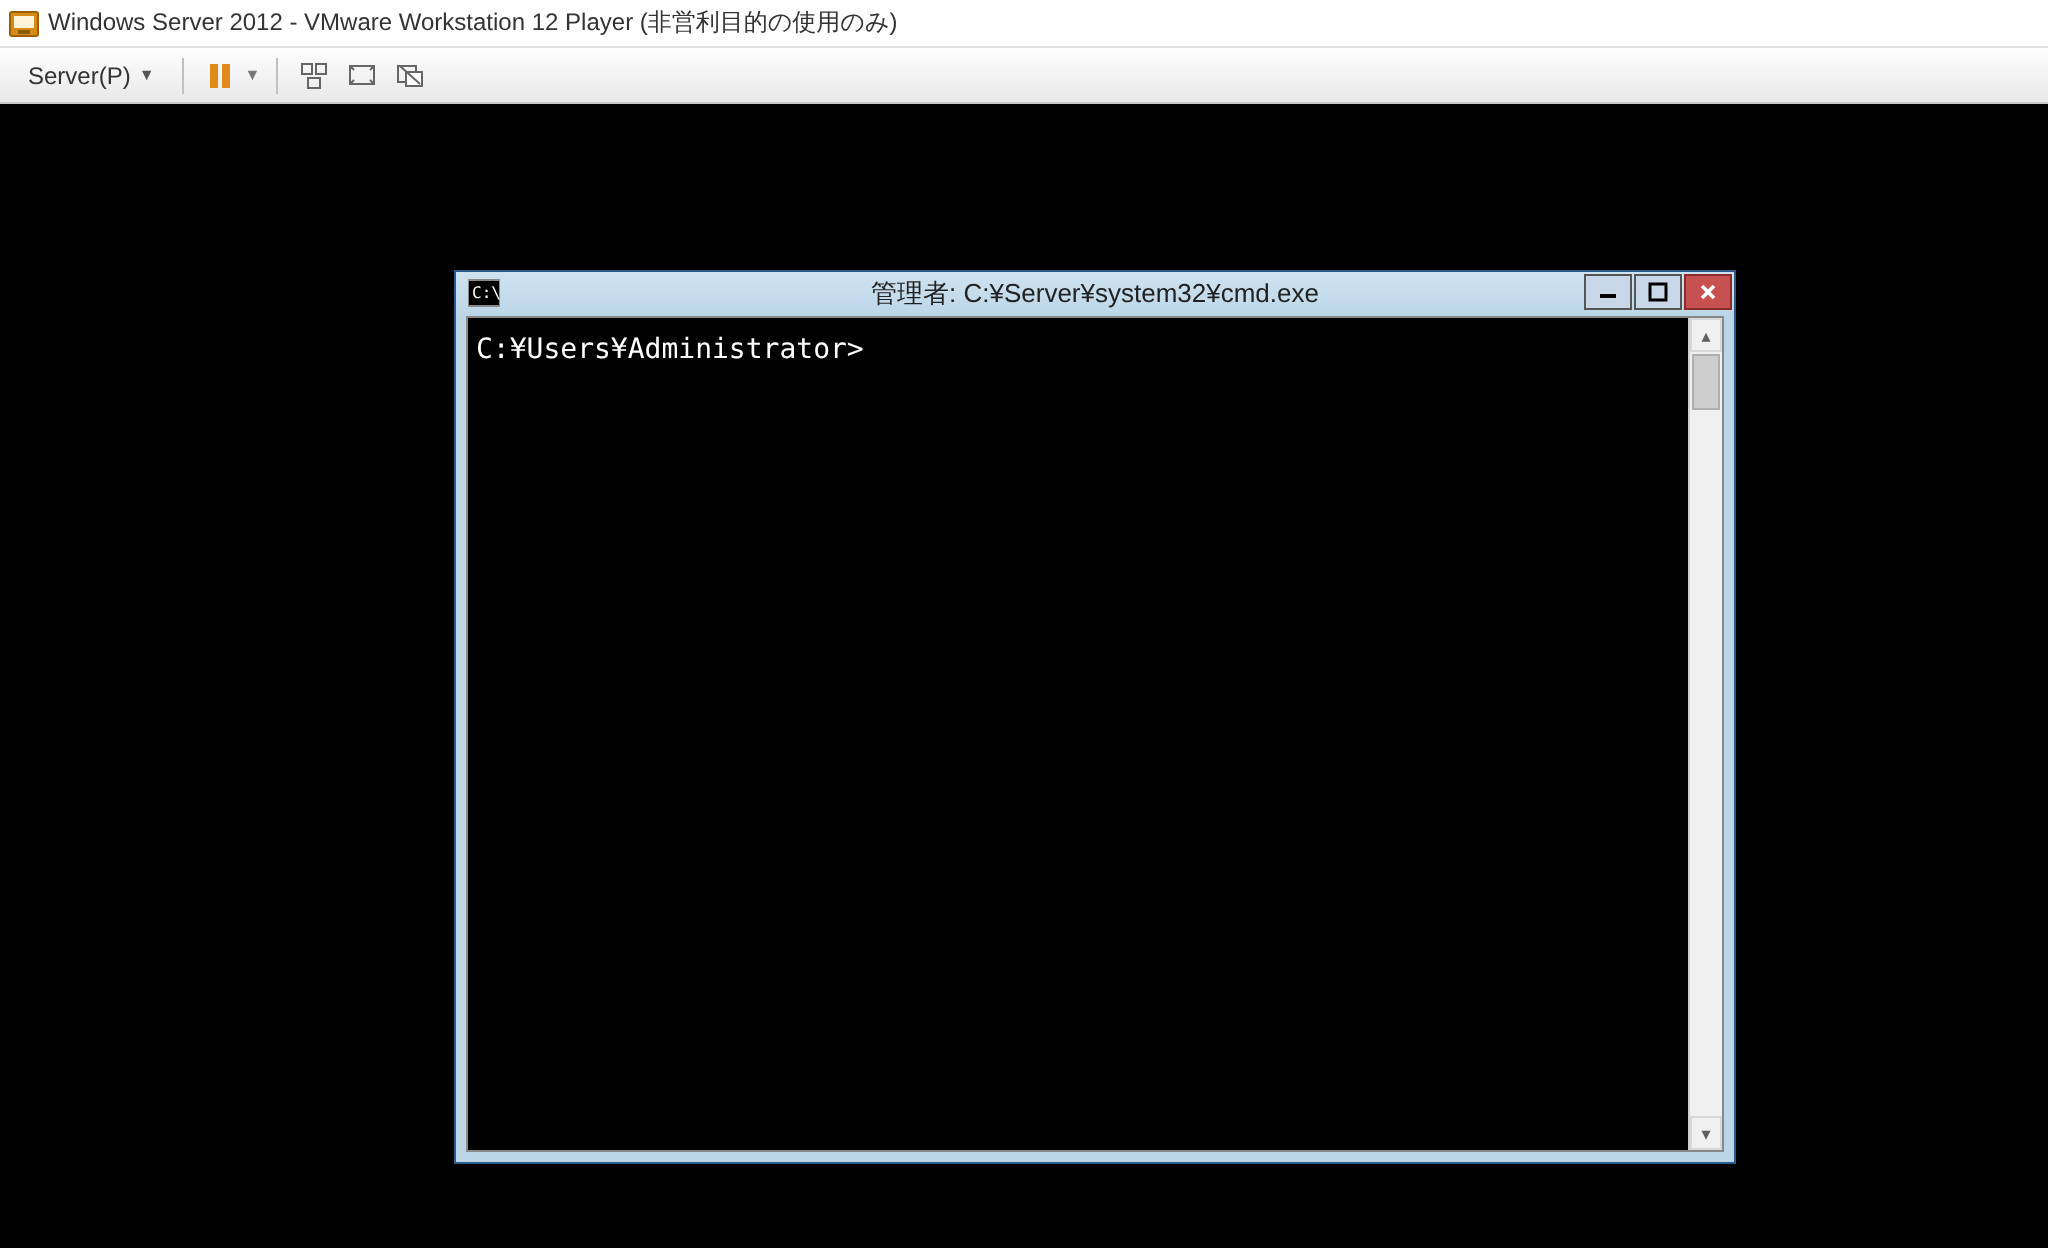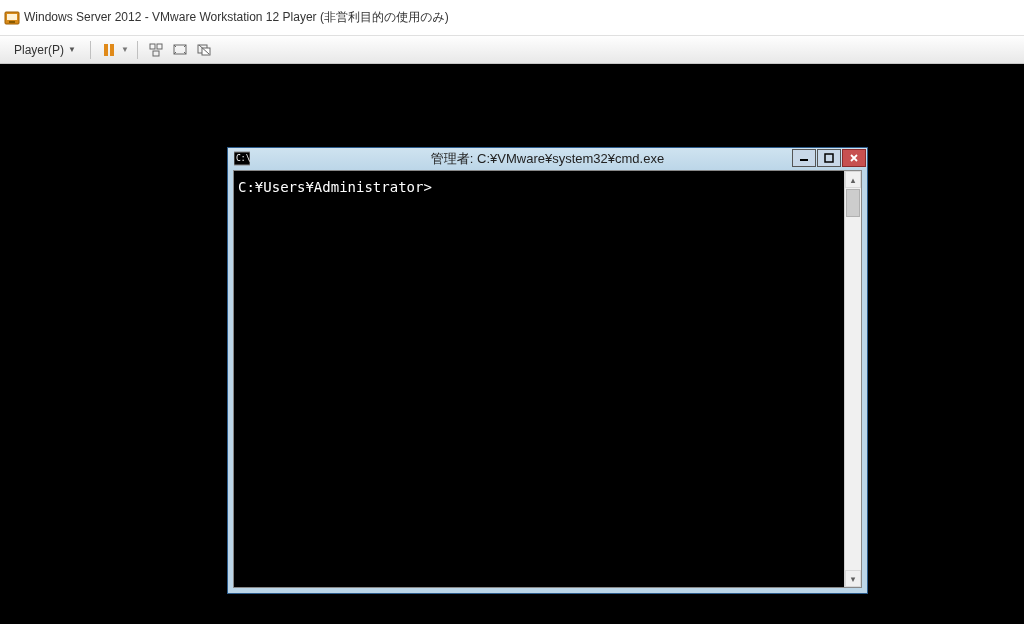--- a/index.html
+++ b/index.html
@@ -6,21 +6,21 @@
     body {
       width: 1024px;
       height: 624px;
       font-family: "Segoe UI", Tahoma, sans-serif;
       font-size: 12px;
       background: #fff;
       overflow: hidden;
     }
     
     .vm-titlebar {
-      height: 36px;
+      height: 24px;
       background: #fff;
       border-bottom: 1px solid #e0e0e0;
       display: flex;
       align-items: center;
       padding-left: 4px;
     }
     .vm-titlebar .app-icon {
       width: 16px;
       height: 16px;
       margin-right: 4px;
@@ -177,21 +177,21 @@
       <rect x="1" y="2" width="14" height="12" rx="1" fill="#d68a1a" stroke="#a05e00"></rect>
       <rect x="3" y="4" width="10" height="6" fill="#fff3d8"></rect>
       <rect x="5" y="11" width="6" height="2" fill="#8a5a00"></rect>
     </svg>
   </span>
   <span class="vm-title-text">Windows Server 2012 - VMware Workstation 12 Player (非営利目的の使用のみ)</span>
 </div>
 
 <div class="vm-toolbar">
   <div class="player-menu">
-    <span>Player(P)</span>
+    <span>Server(P)</span>
     <span style="font-size:8px;color:#555;">▼</span>
   </div>
   <div class="sep"></div>
   <div class="tool-btn">
     <svg viewBox="0 0 16 16" width="16" height="16">
       <rect x="3" y="2" width="4" height="12" fill="#e08a1a"></rect>
       <rect x="9" y="2" width="4" height="12" fill="#e08a1a"></rect>
     </svg>
   </div>
   <span style="font-size:8px;color:#777;margin-left:-2px;">▼</span>
@@ -221,21 +221,21 @@
 <div class="vm-display">
 
   <div class="cmd-window">
     <div class="cmd-titlebar">
       <span class="cmd-icon">
         <svg viewBox="0 0 16 16" width="16" height="16">
           <rect x="0" y="1" width="16" height="13" fill="#000" stroke="#888"></rect>
           <text x="2" y="10" font-size="8" fill="#fff" font-family="monospace">C:\</text>
         </svg>
       </span>
-      <span class="cmd-title-text">管理者: C:¥VMware¥system32¥cmd.exe</span>
+      <span class="cmd-title-text">管理者: C:¥Server¥system32¥cmd.exe</span>
       <div class="cmd-win-controls">
         <div class="ctl min">
           <svg viewBox="0 0 10 10" width="10" height="10">
               <line x1="1" y1="7" x2="9" y2="7" stroke="#000" stroke-width="2"></line>
             </svg>
         </div>
         <div class="ctl max">
           <svg viewBox="0 0 10 10" width="10" height="10">
               <rect x="1" y="1" width="8" height="8" fill="none" stroke="#000" stroke-width="1.5"></rect>
             </svg>

